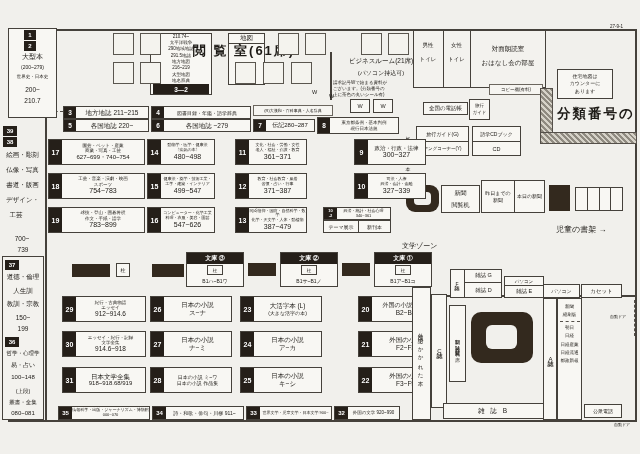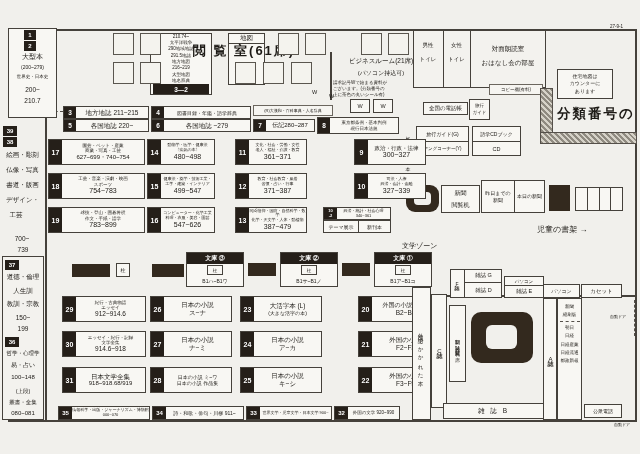--- a/index.html
+++ b/index.html
@@ -145,21 +145,21 @@
     <div class="ctr t5" style="width:33px;border-right:1px solid #45413b;line-height:1.25;padding:1px">昨日までの新聞</div>
     <div class="ctr t5" style="flex:1;line-height:1.25;padding:1px">本日の新聞</div>
   </div>
   <div class="abs dark" style="left:549px;top:185px;width:21px;height:26px"></div>
   <div class="abs b shelf" style="left:575px;top:187px;width:48px;height:24px">
     <div style="flex:1"></div>
     <div style="flex:1;border-left:1px solid #45413b"></div>
     <div style="flex:1;border-left:1px solid #45413b"></div>
     <div style="flex:1;border-left:1px solid #45413b"></div>
   </div>
-  <div class="abs row t8" style="left:537px;top:224px;width:84px;height:14px;gap:10px">
+  <div class="abs row t8" style="left:556px;top:224px;width:84px;height:14px;gap:10px">
     <span>児童の書架</span>
     <span>→</span>
   </div>
 
   <div class="abs b shelf" style="left:63px;top:106px;width:86px;height:13px">
     <span class="num t65" style="width:12px">3</span>
     <span class="sc t65">地方地誌 211~215</span>
   </div>
   <div class="abs b shelf" style="left:151px;top:106px;width:100px;height:13px">
     <span class="num t65" style="width:12px">4</span>

